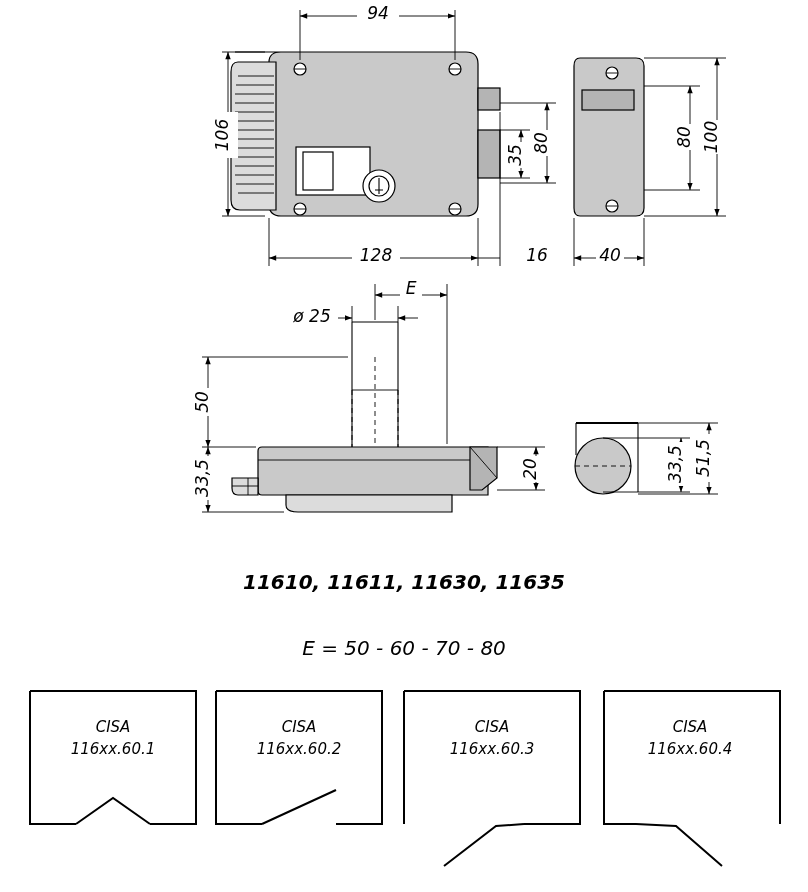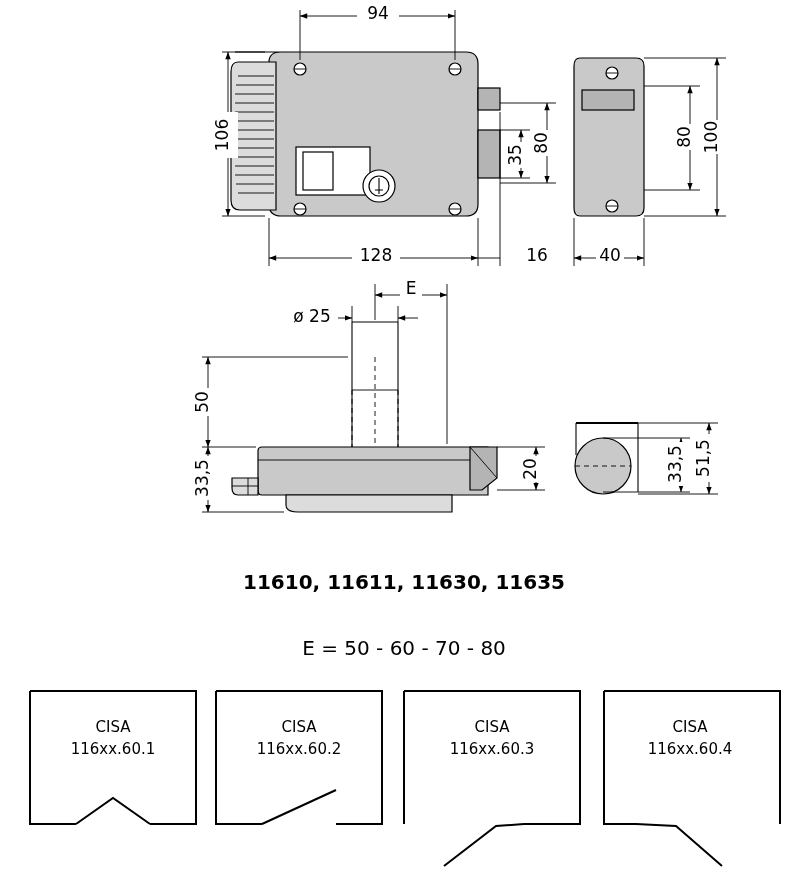--- a/index.html
+++ b/index.html
@@ -11,21 +11,21 @@
     width: 808px;
     height: 892px;
     position: relative;
     font-family: "DejaVu Sans", "Liberation Sans", sans-serif;
     color: #000000;
     overflow: hidden;
   }
   #sheet {
     position: absolute;
     left: 0; top: 0;
-    width: 808px; height: 876px;
+    width: 808px; height: 876px; font-style: italic;
   }
   svg.draw {
     position: absolute;
     left: 0; top: 0;
     width: 808px;
     height: 892px;
   }
   .dimtext {
     font-family: "DejaVu Sans", "Liberation Sans", sans-serif;
     font-size: 17px;

